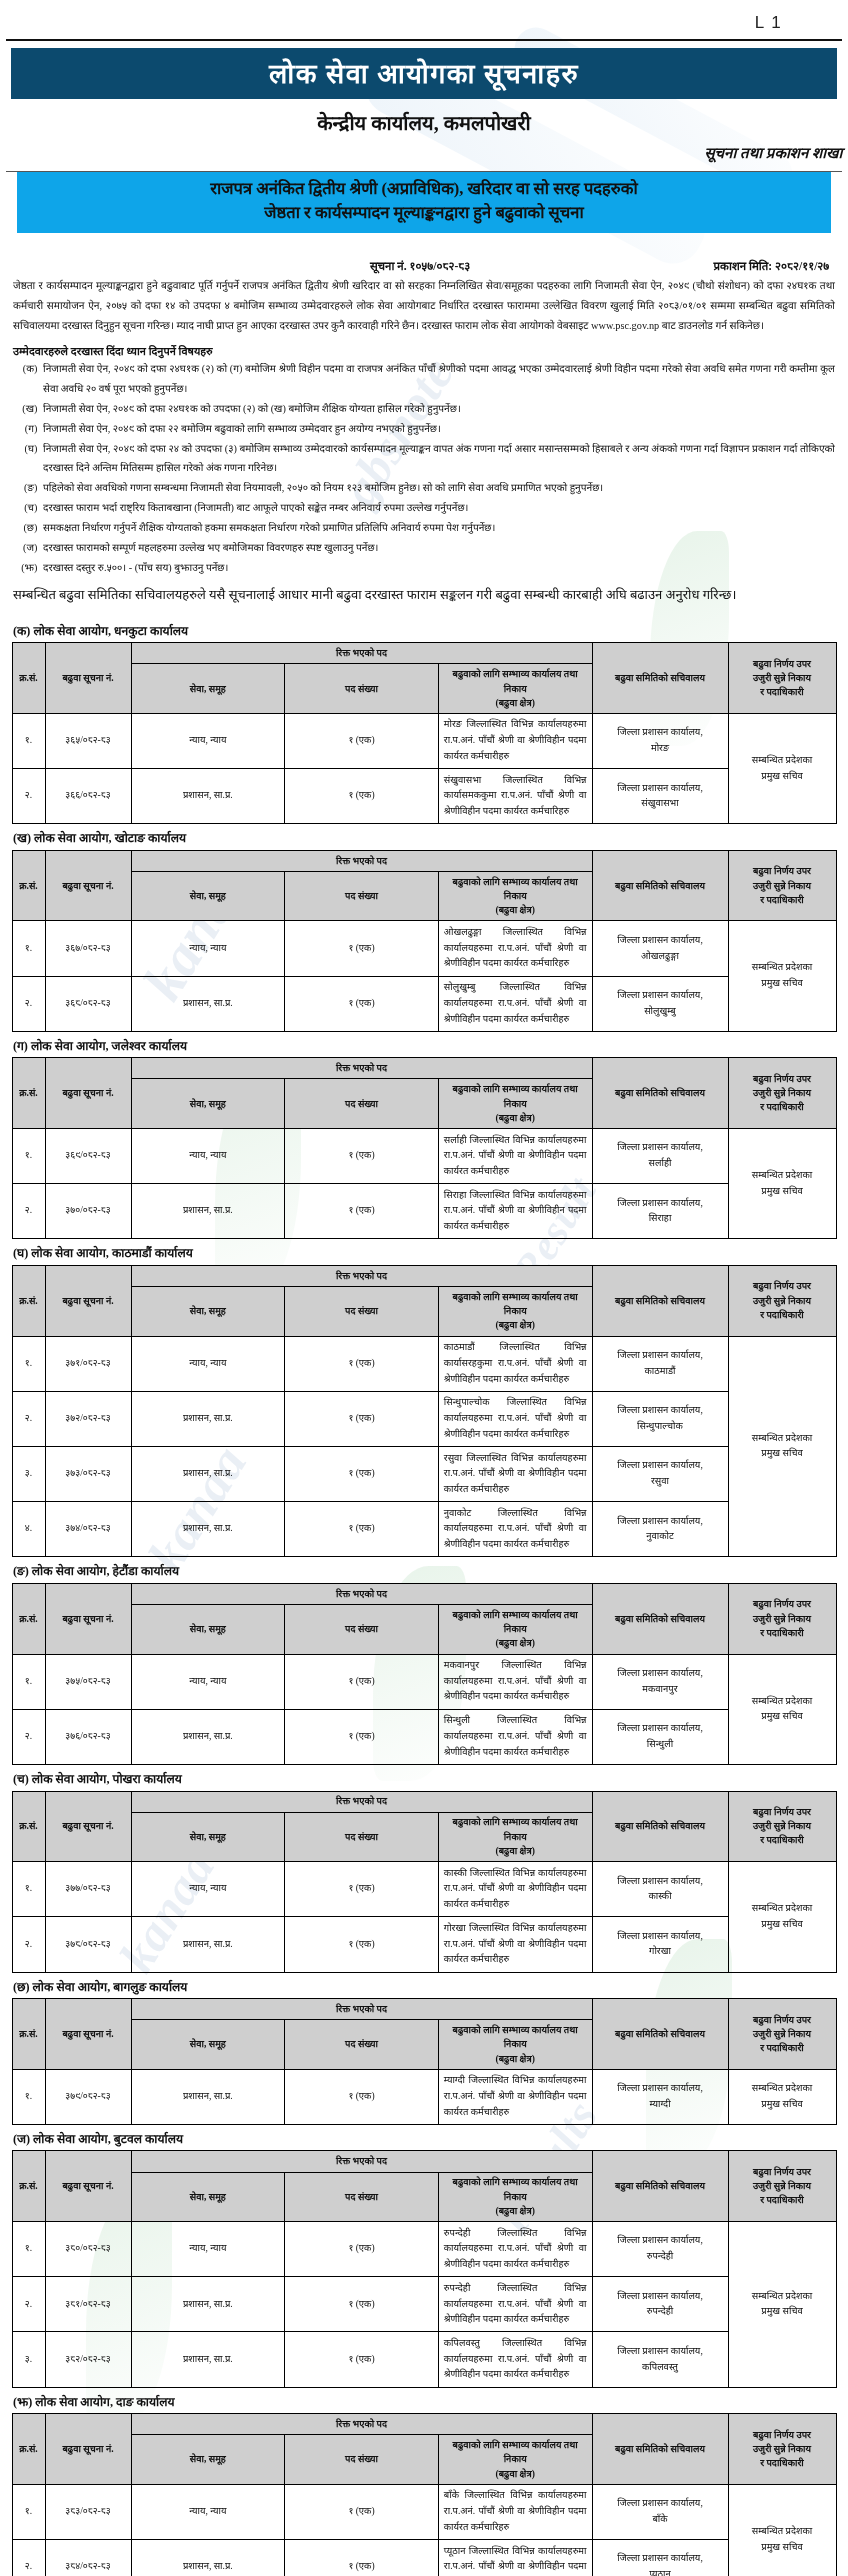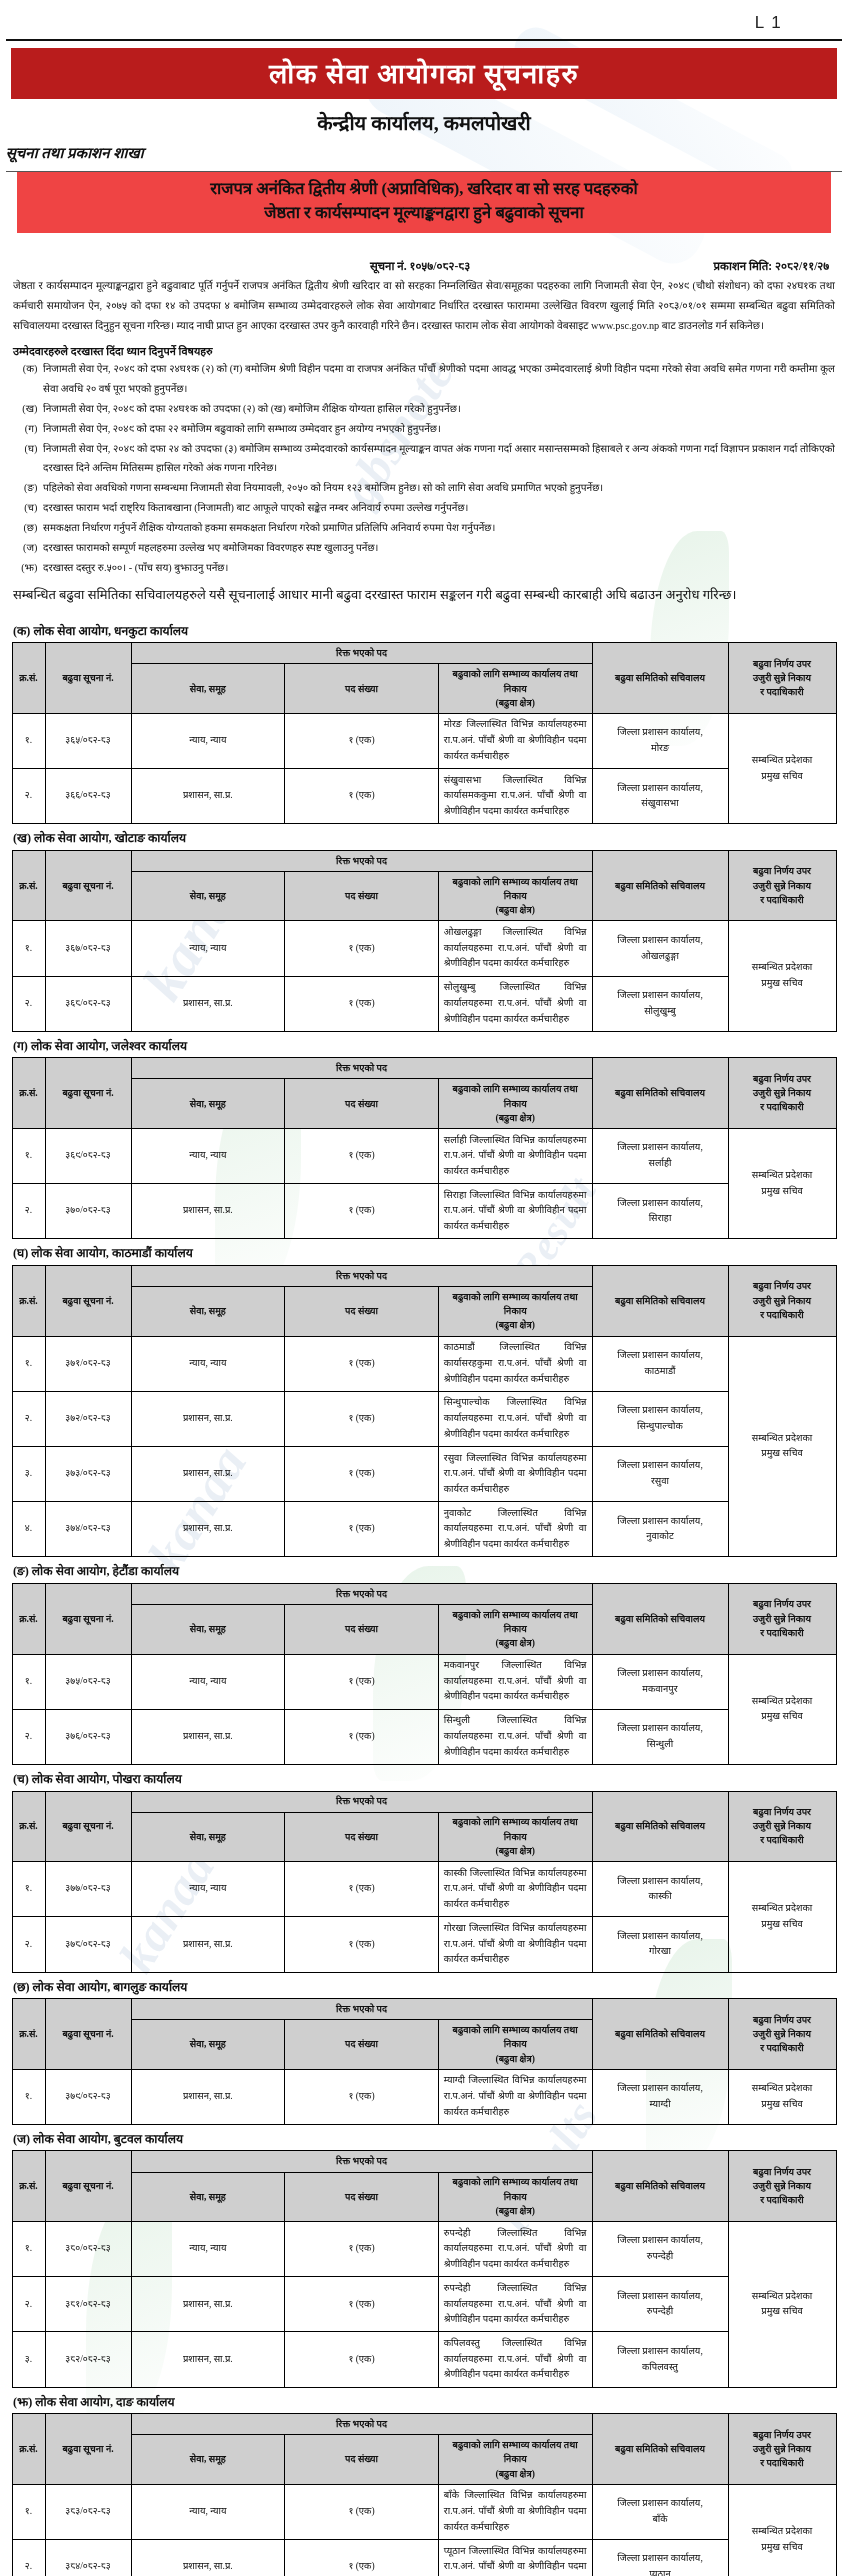--- a/index.html
+++ b/index.html
@@ -61,49 +61,49 @@
   }
 
   
   .masthead-wrap {
     border-top: 2.2px solid #111;
     border-bottom: 0.7px solid #555;
     margin: 0 5.7px;
     padding: 4.3px 0 0 0;
   }
   .masthead-bar {
-    background: #b91c1c;
+    background: #0c4a6e;
     margin: 2.9px 5.7px 0 5.7px;
     padding: 6.5px 0 8px 0;
     text-align: center;
   }
   .masthead-bar .title {
     color: #fff;
     font-size: 27px;
     font-weight: 700;
     letter-spacing: 1.4px;
     font-family: "Liberation Serif", serif;
   }
   .sub1 {
     text-align: center;
     font-size: 20px;
     font-weight: 700;
     padding: 10px 0 4.3px 0;
   }
   .sub2 {
-    text-align: left;
+    text-align: right;
     font-size: 15px;
     font-style: italic;
     font-weight: 700;
     padding: 1.4px 0 8.6px 0;
   }
 
   
   .headband {
-    background: #ef4444;
+    background: #0ea5e9;
     text-align: center;
     padding: 5.7px 7.2px 7.2px 7.2px;
     margin: 0 17px;
   }
   .headband .hl1 {
     font-size: 16.5px;
     font-weight: 700;
     line-height: 1.45;
   }
   .headband .hl2 {

